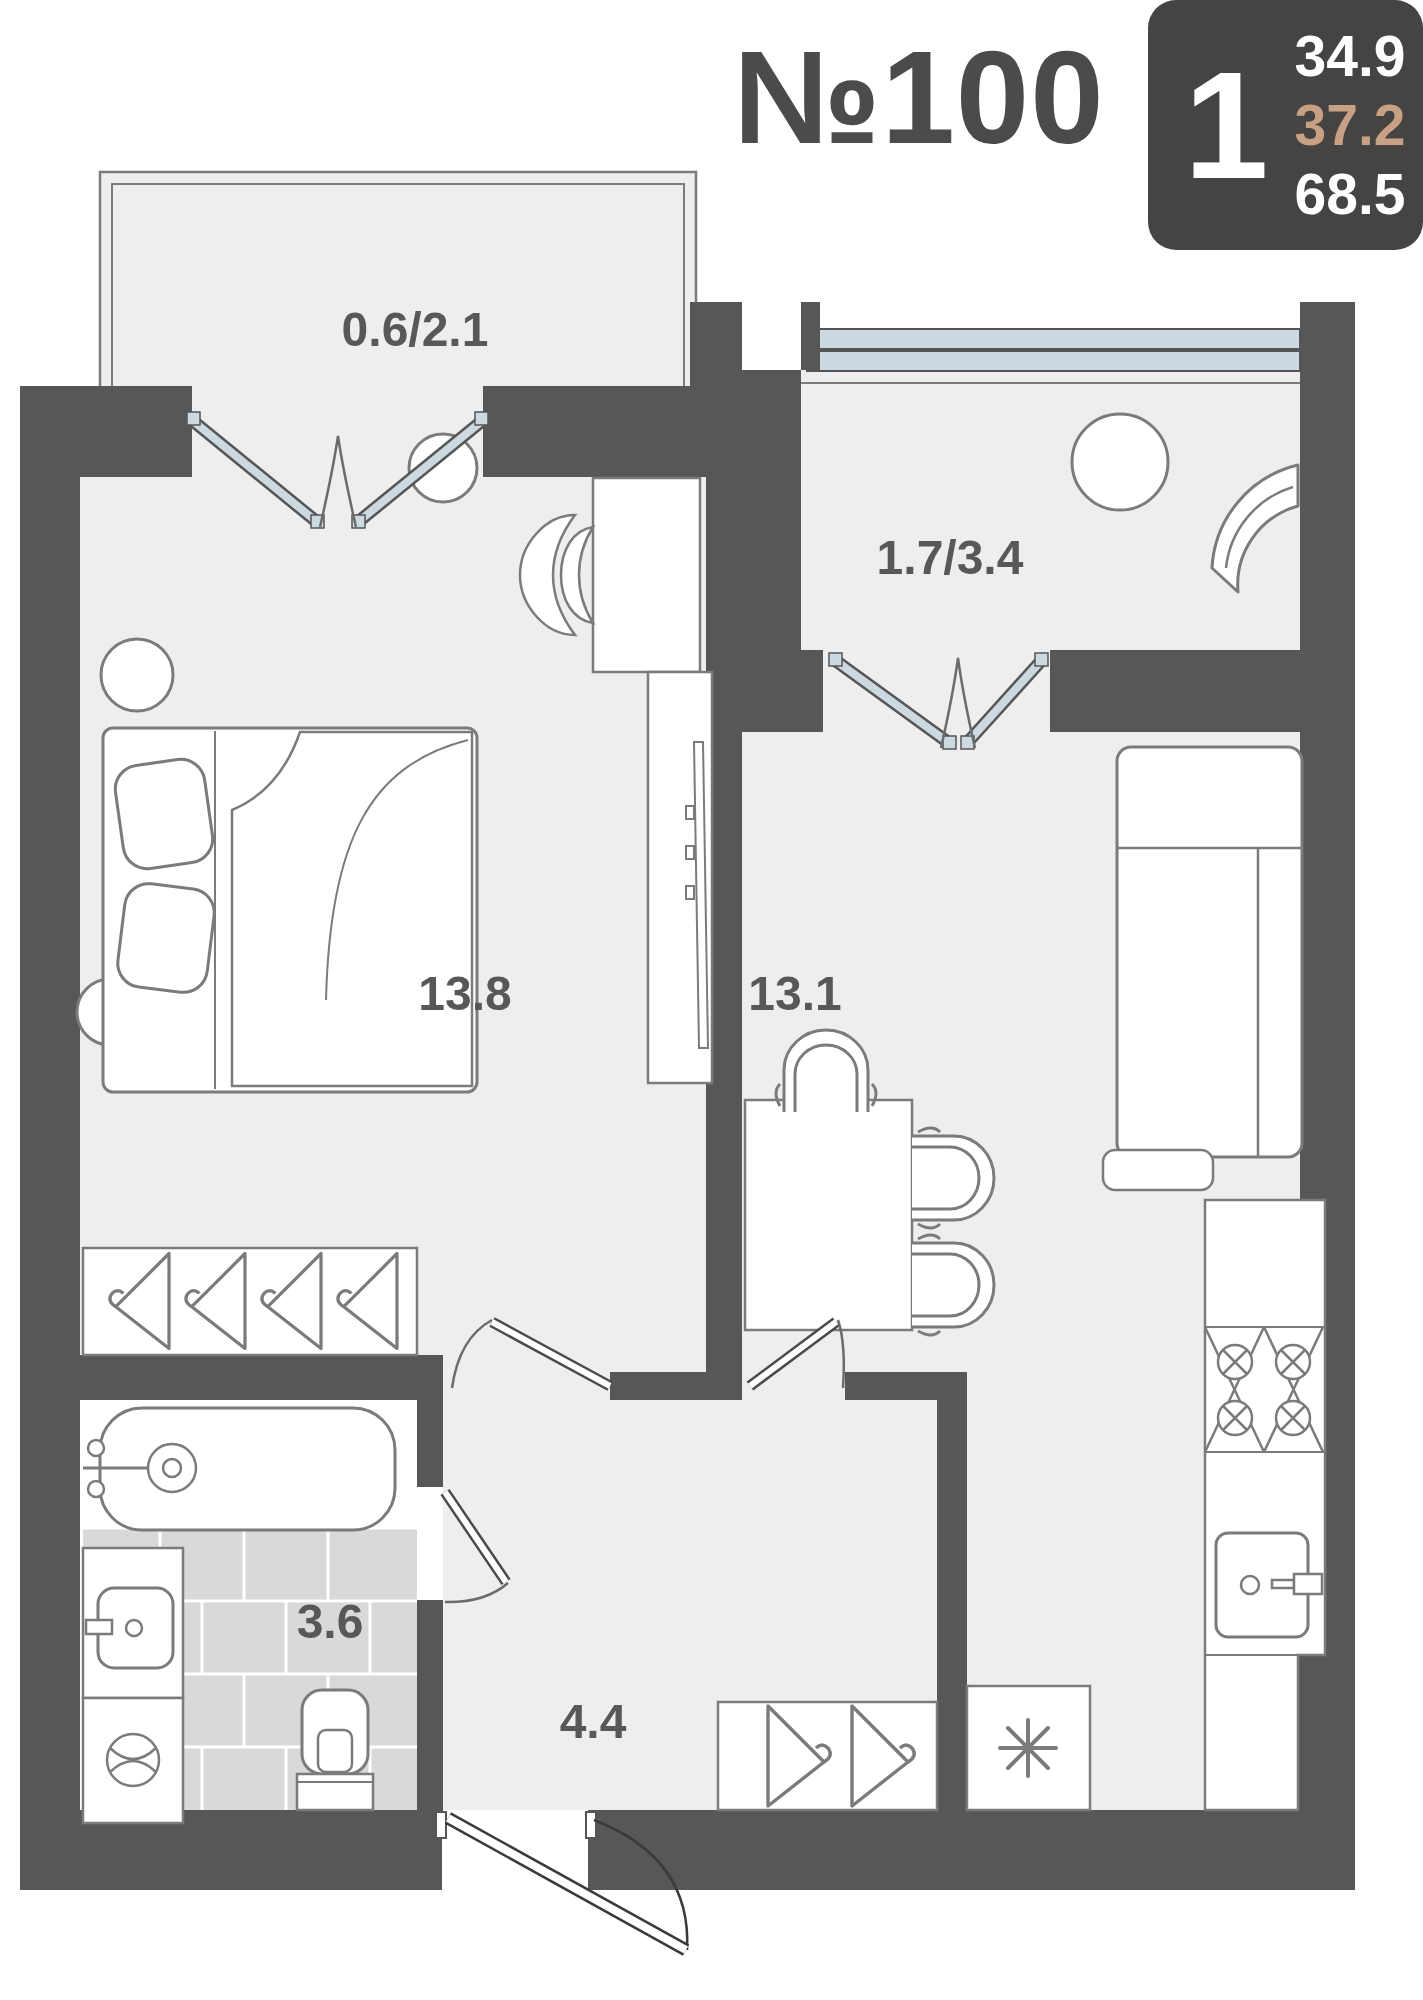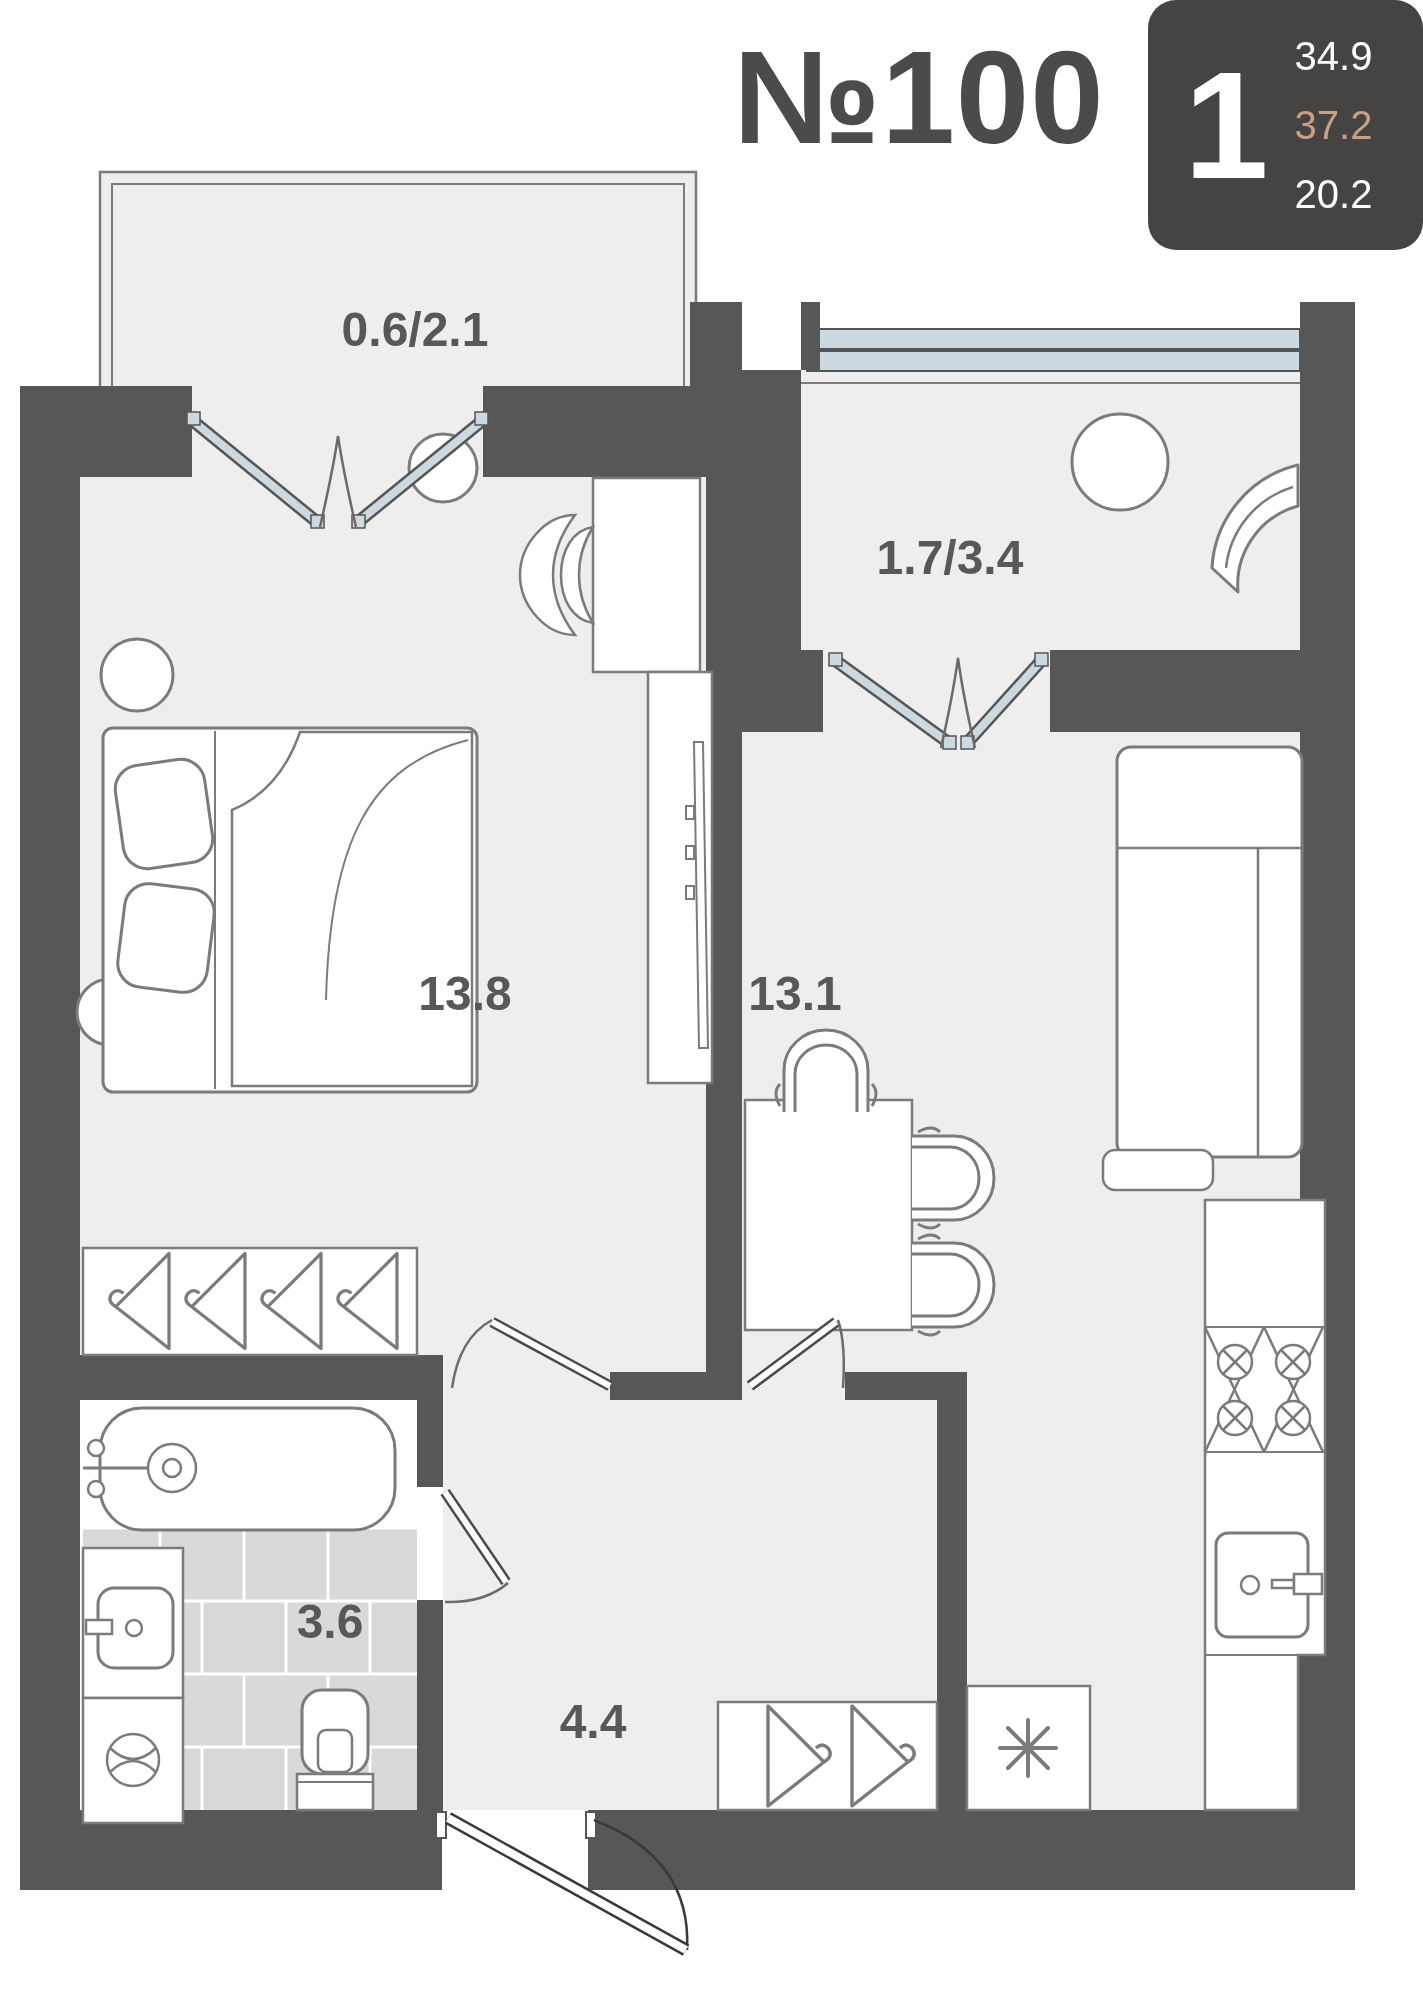--- a/index.html
+++ b/index.html
@@ -4,36 +4,36 @@
 <style>
   html,body{margin:0;padding:0;background:#ffffff;}
   body{width:1423px;height:2000px;position:relative;overflow:hidden;
        font-family:"Liberation Sans", sans-serif;}
   .page-title{position:absolute;top:22px;left:919px;transform:translateX(-50%);
        font-size:132px;font-weight:600;color:#4b4b4b;letter-spacing:1px;white-space:nowrap;}
   .badge{position:absolute;top:0;right:0;width:275px;height:250px;background:#454443;
        border-radius:28px;display:flex;align-items:center;box-sizing:border-box;padding-left:36px;}
   .badge .rooms{font-size:152px;font-weight:600;color:#ffffff;line-height:1;}
   .badge .areas{margin-left:26px;display:flex;flex-direction:column;}
-  .badge .areas span{font-size:40px;font-weight:400;line-height:69px;color:#ffffff;}
+  .badge .areas span{font-size:57px;font-weight:700;line-height:69px;color:#ffffff;}
   .badge .areas .mid{color:#c8a184;}
   svg{position:absolute;top:0;left:0;}
   svg text{font-family:"Liberation Sans", sans-serif;font-weight:600;fill:#58585b;}
 </style>
 </head>
 <body>
 
 <div class="page-title">№100</div>
 
 <div class="badge">
   <div class="rooms">1</div>
   <div class="areas">
     <span>34.9</span>
     <span class="mid">37.2</span>
-    <span>20.2</span>
+    <span>68.5</span>
   </div>
 </div>
 
 <svg width="1423" height="2000" viewBox="0 0 1423 2000">
 
   <g>
     <rect x="80" y="386" width="1220" height="1424" fill="#eeeeef"></rect>
     <rect x="100" y="172" width="596" height="214" fill="#eeeeef"></rect>
     <rect x="801" y="370" width="499" height="290" fill="#eeeeef"></rect>
 

